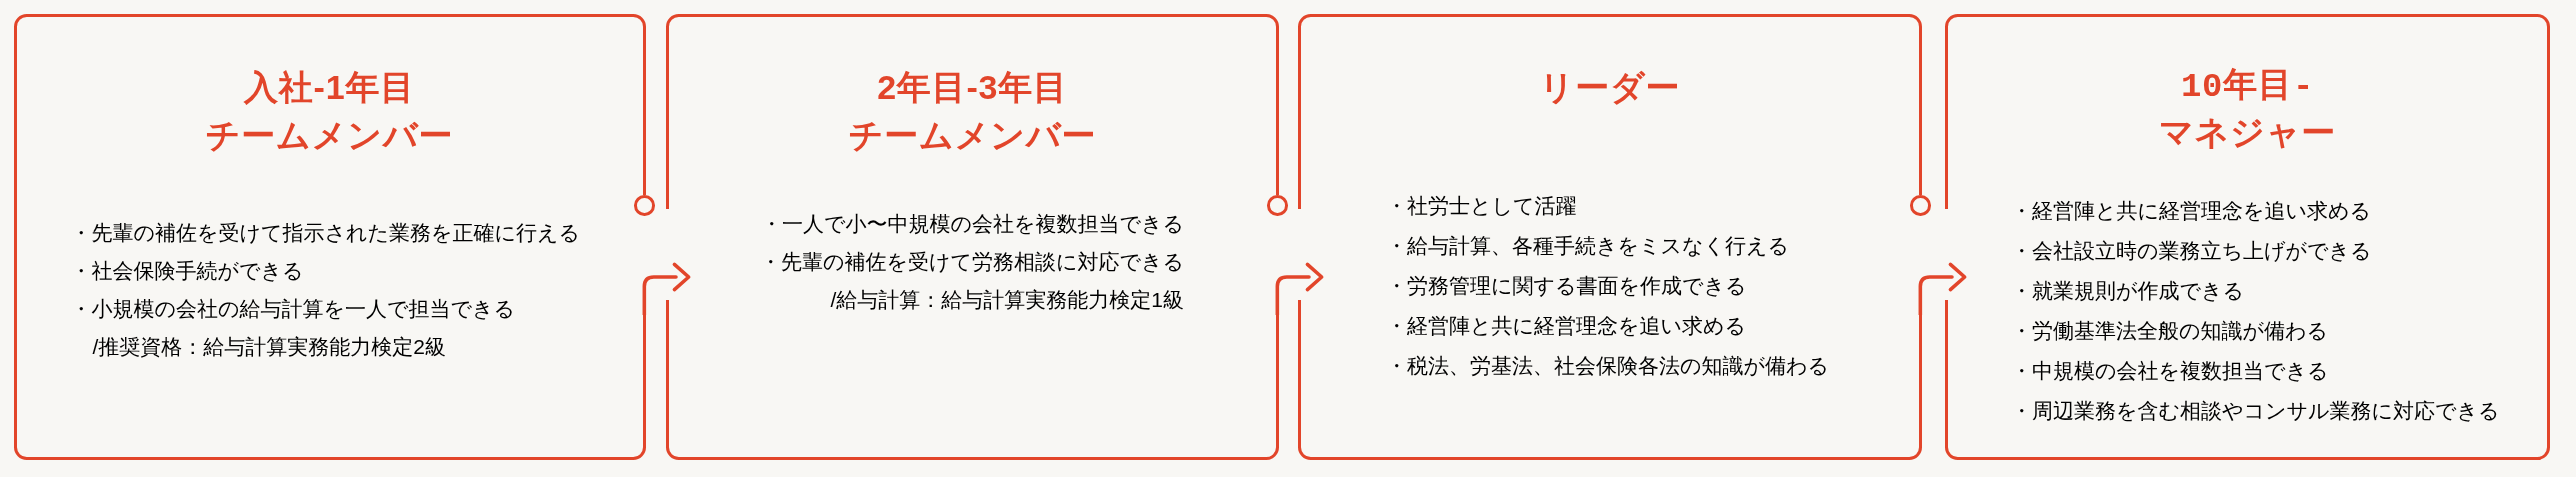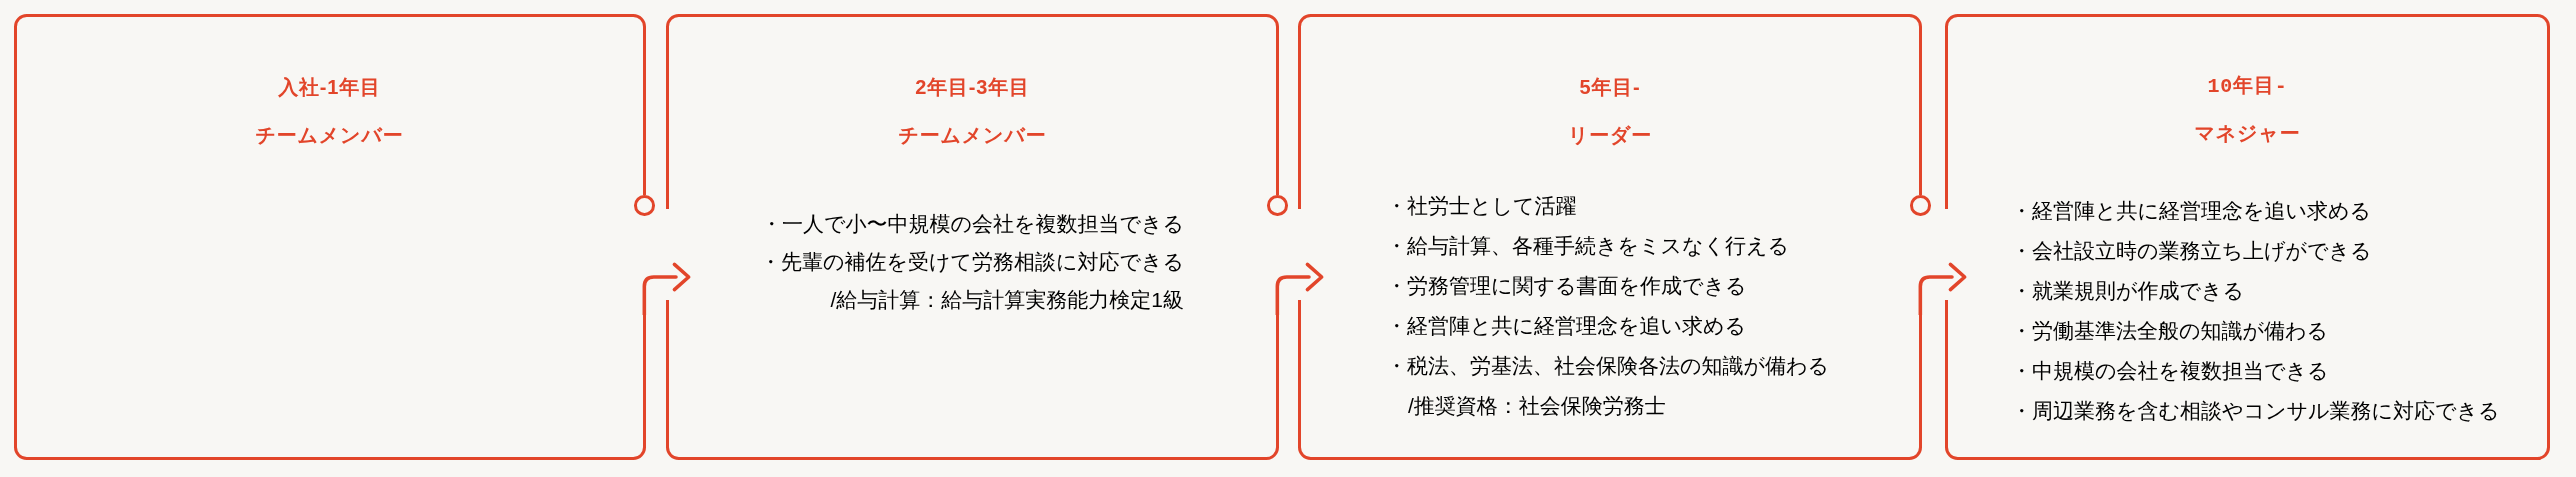--- a/index.html
+++ b/index.html
@@ -28,21 +28,21 @@
   .stage-0{left:13.5px;   width:632px;}
   .stage-1{left:666px;  width:613px;text-decoration:underline;}
   .stage-2{left:1298px; width:624px;}
   .stage-3{left:1945px; width:605px;font-family:Liberation Mono, monospace;}
 
   .stage-title{
     position:absolute;
     top:46px; left:0; right:0;
     text-align:center;
     color:#E2452A;
-    font-size:20px;
+    font-size:34px;
     font-weight:bold;
     line-height:48px;
     letter-spacing:0.8px;
     white-space:nowrap;
   }
   .skill-list{
     position:absolute;
     margin:0;
     padding:0;
     list-style:none;
@@ -86,46 +86,50 @@
 </style>
 </head>
 <body>
 
 <div id="canvas">
   <div class="stage-box stage-0">
     <div class="stage-title">
       <div>入社-1年目</div>
       <div>チームメンバー</div>
     </div>
+    <ul class="skill-list">
+        <li class="skill-item"><span class="marker">・</span><span>先輩の補佐を受けて指示された業務を正確に行える</span></li>
+        <li class="skill-item"><span class="marker">・</span><span>社会保険手続ができる</span></li>
+        <li class="skill-item"><span class="marker">・</span><span>小規模の会社の給与計算を一人で担当できる</span></li>
+        <li class="skill-item sub"><span>/推奨資格：給与計算実務能力検定2級</span></li>
+      </ul>
   </div>
 
   <div class="stage-box stage-1">
     <div class="stage-title">
       <div>2年目-3年目</div>
       <div>チームメンバー</div>
     </div>
     <ul class="skill-list">
         <li class="skill-item"><span class="marker">・</span><span>一人で小〜中規模の会社を複数担当できる</span></li>
         <li class="skill-item"><span class="marker">・</span><span>先輩の補佐を受けて労務相談に対応できる</span></li>
         <li class="skill-item sub"><span>/給与計算：給与計算実務能力検定1級</span></li>
       </ul>
   </div>
 
   <div class="stage-box stage-2">
     <div class="stage-title">
-      <div>5年目-</div>
       <div>リーダー</div>
     </div>
     <ul class="skill-list">
         <li class="skill-item"><span class="marker">・</span><span>社労士として活躍</span></li>
         <li class="skill-item"><span class="marker">・</span><span>給与計算、各種手続きをミスなく行える</span></li>
         <li class="skill-item"><span class="marker">・</span><span>労務管理に関する書面を作成できる</span></li>
         <li class="skill-item"><span class="marker">・</span><span>経営陣と共に経営理念を追い求める</span></li>
         <li class="skill-item"><span class="marker">・</span><span>税法、労基法、社会保険各法の知識が備わる</span></li>
-        <li class="skill-item sub"><span>/推奨資格：社会保険労務士</span></li>
       </ul>
   </div>
 
   <div class="stage-box stage-3">
     <div class="stage-title">
       <div>10年目-</div>
       <div>マネジャー</div>
     </div>
     <ul class="skill-list">
         <li class="skill-item"><span class="marker">・</span><span>経営陣と共に経営理念を追い求める</span></li>

